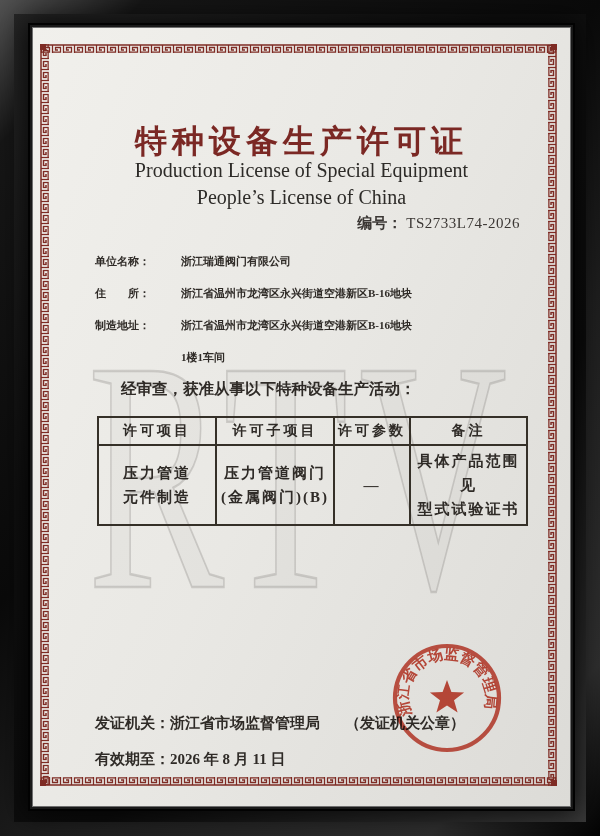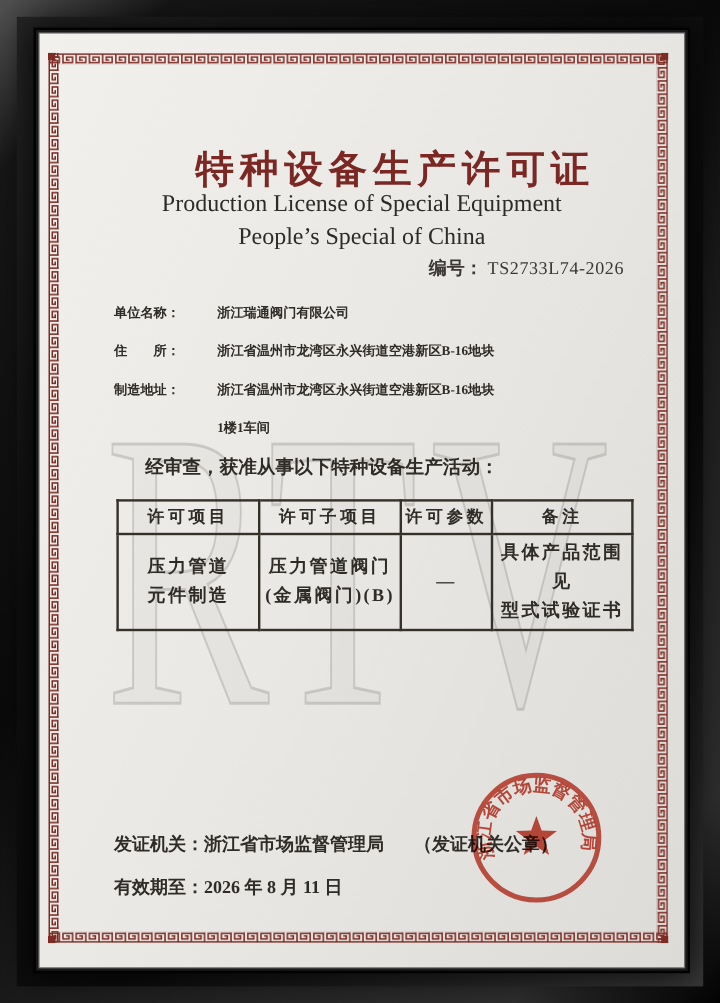--- a/index.html
+++ b/index.html
@@ -19,39 +19,39 @@
   .watermark{position:absolute;left:25px;top:262px;width:490px;height:372px;z-index:1;
     display:flex;align-items:center;justify-content:center;
     font-size:330px;font-weight:400;letter-spacing:18px;line-height:1;
     transform:scaleX(.62);transform-origin:center;
     color:rgba(122,120,114,.05);-webkit-text-stroke:2.5px rgba(122,120,114,.28);}
   
   .meander{position:absolute;left:7px;top:16px;z-index:2;}
   
   .abs{position:absolute;left:0;width:100%;text-align:center;z-index:3;}
   .title-cn1{top:56px;font-size:28px;font-weight:700;letter-spacing:9px;color:var(--title-red);}
-  .title-cn2{top:92px;font-size:32px;font-weight:700;letter-spacing:5px;color:var(--title-red);margin-left:28px;}
+  .title-cn2{top:92px;font-size:32px;font-weight:700;letter-spacing:5px;color:var(--title-red);}
   .title-en1{top:131px;font-size:20px;color:#2d2b28;text-align:center;}
   .title-en2{top:158px;font-size:20px;color:#2d2b28;}
   .serial{position:absolute;top:186px;right:50px;z-index:3;font-size:15px;color:#3b3734;font-weight:600;}
   .serial .num{font-weight:500;letter-spacing:.5px;margin-left:4px;}
   
   .field{position:absolute;left:62px;z-index:3;display:flex;font-size:11px;font-weight:700;color:var(--text-dark);line-height:21px;white-space:nowrap;}
   .field .lbl{width:86px;flex:0 0 86px;}
   .f1{top:223px}.f2{top:255px}.f3{top:287px}.f4{top:319px}
   .statement{position:absolute;left:88px;top:351px;z-index:3;font-size:15.5px;font-weight:700;color:var(--text-dark);}
   
   .license-table{position:absolute;left:64px;top:388px;z-index:3;border-collapse:collapse;table-layout:fixed;
     font-family:"Liberation Serif","DejaVu Serif",serif;color:var(--text-dark);padding-left:20px;}
   .license-table th,.license-table td{border:2px solid #353028;text-align:center;vertical-align:middle;background:transparent;}
   .license-table th{height:26px;font-size:14px;font-weight:700;letter-spacing:3px;padding:0 2px;}
   .license-table td{height:78px;font-size:15px;font-weight:700;letter-spacing:2px;white-space:pre-line;line-height:24px;padding:0 3px;}
   .c1{width:112px}.c2{width:112px}.c3{width:70px}.c4{width:111px}
   
-  .foot{position:absolute;z-index:3;font-size:15px;font-weight:700;color:var(--text-dark);white-space:nowrap;}
+  .foot{position:absolute;z-index:3;font-size:15px;font-weight:700;color:var(--text-dark);white-space:nowrap;margin-top:20px;}
   .f-issuer{left:62px;top:666px;}
   .f-sealnote{left:312px;top:666px;font-weight:600;}
   .f-valid{left:62px;top:702px;}
   .f-issue{left:319px;top:702px;}
   
   .seal{position:absolute;left:354px;top:610px;width:120px;height:120px;z-index:4;
     mix-blend-mode:multiply;opacity:.92;}
 </style>
 </head>
 <body>
@@ -80,21 +80,21 @@
           <rect width="742" height="10" fill="url(#mk)"></rect>
         </g>
       <rect x="0" y="0" width="6" height="6" fill="#7e2b24"></rect>
       <rect x="511" y="0" width="6" height="6" fill="#7e2b24"></rect>
       <rect x="0" y="736" width="6" height="6" fill="#7e2b24"></rect>
       <rect x="511" y="736" width="6" height="6" fill="#7e2b24"></rect>
     </svg>
 
     <div class="abs title-cn2">特种设备生产许可证</div>
     <div class="abs title-en1">Production License of Special Equipment</div>
-    <div class="abs title-en2">People’s Special of China</div>
+    <div class="abs title-en2">People’s License of China</div>
 
     <div class="serial">
       <span>编号：</span><span class="num">TS2733L74-2026</span>
     </div>
 
     <div class="field f1">
       <span class="lbl">单位名称：</span>
       <span>浙江瑞通阀门有限公司</span>
     </div>
     <div class="field f2">

